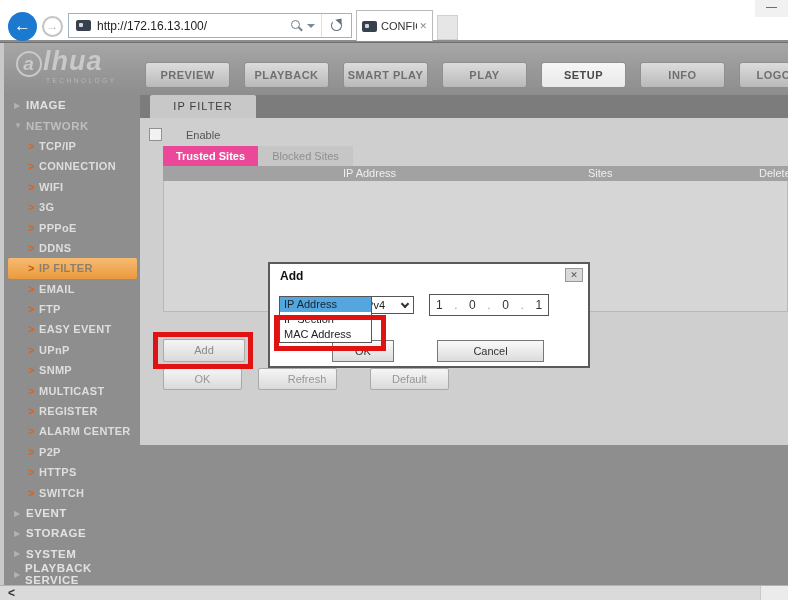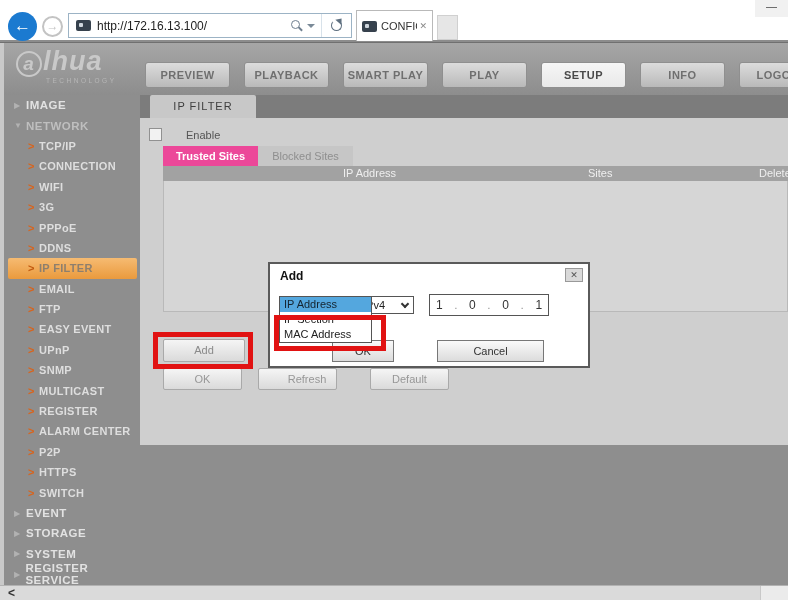--- a/index.html
+++ b/index.html
@@ -262,21 +262,21 @@
     <div class="s-item s-group">
         <span class="tri">▶</span>
         <span>STORAGE</span>
       </div>
     <div class="s-item s-group">
         <span class="tri">▶</span>
         <span>SYSTEM</span>
       </div>
     <div class="s-item s-group">
         <span class="tri">▶</span>
-        <span>REGISTER SERVICE</span>
+        <span>PLAYBACK SERVICE</span>
       </div>
   </div>
 
   <div class="content">
     <div class="tabstrip">
       <div class="page-tab">IP FILTER</div>
     </div>
     <div class="panel">
       <div class="enable-row">
         <span class="checkbox"></span>

